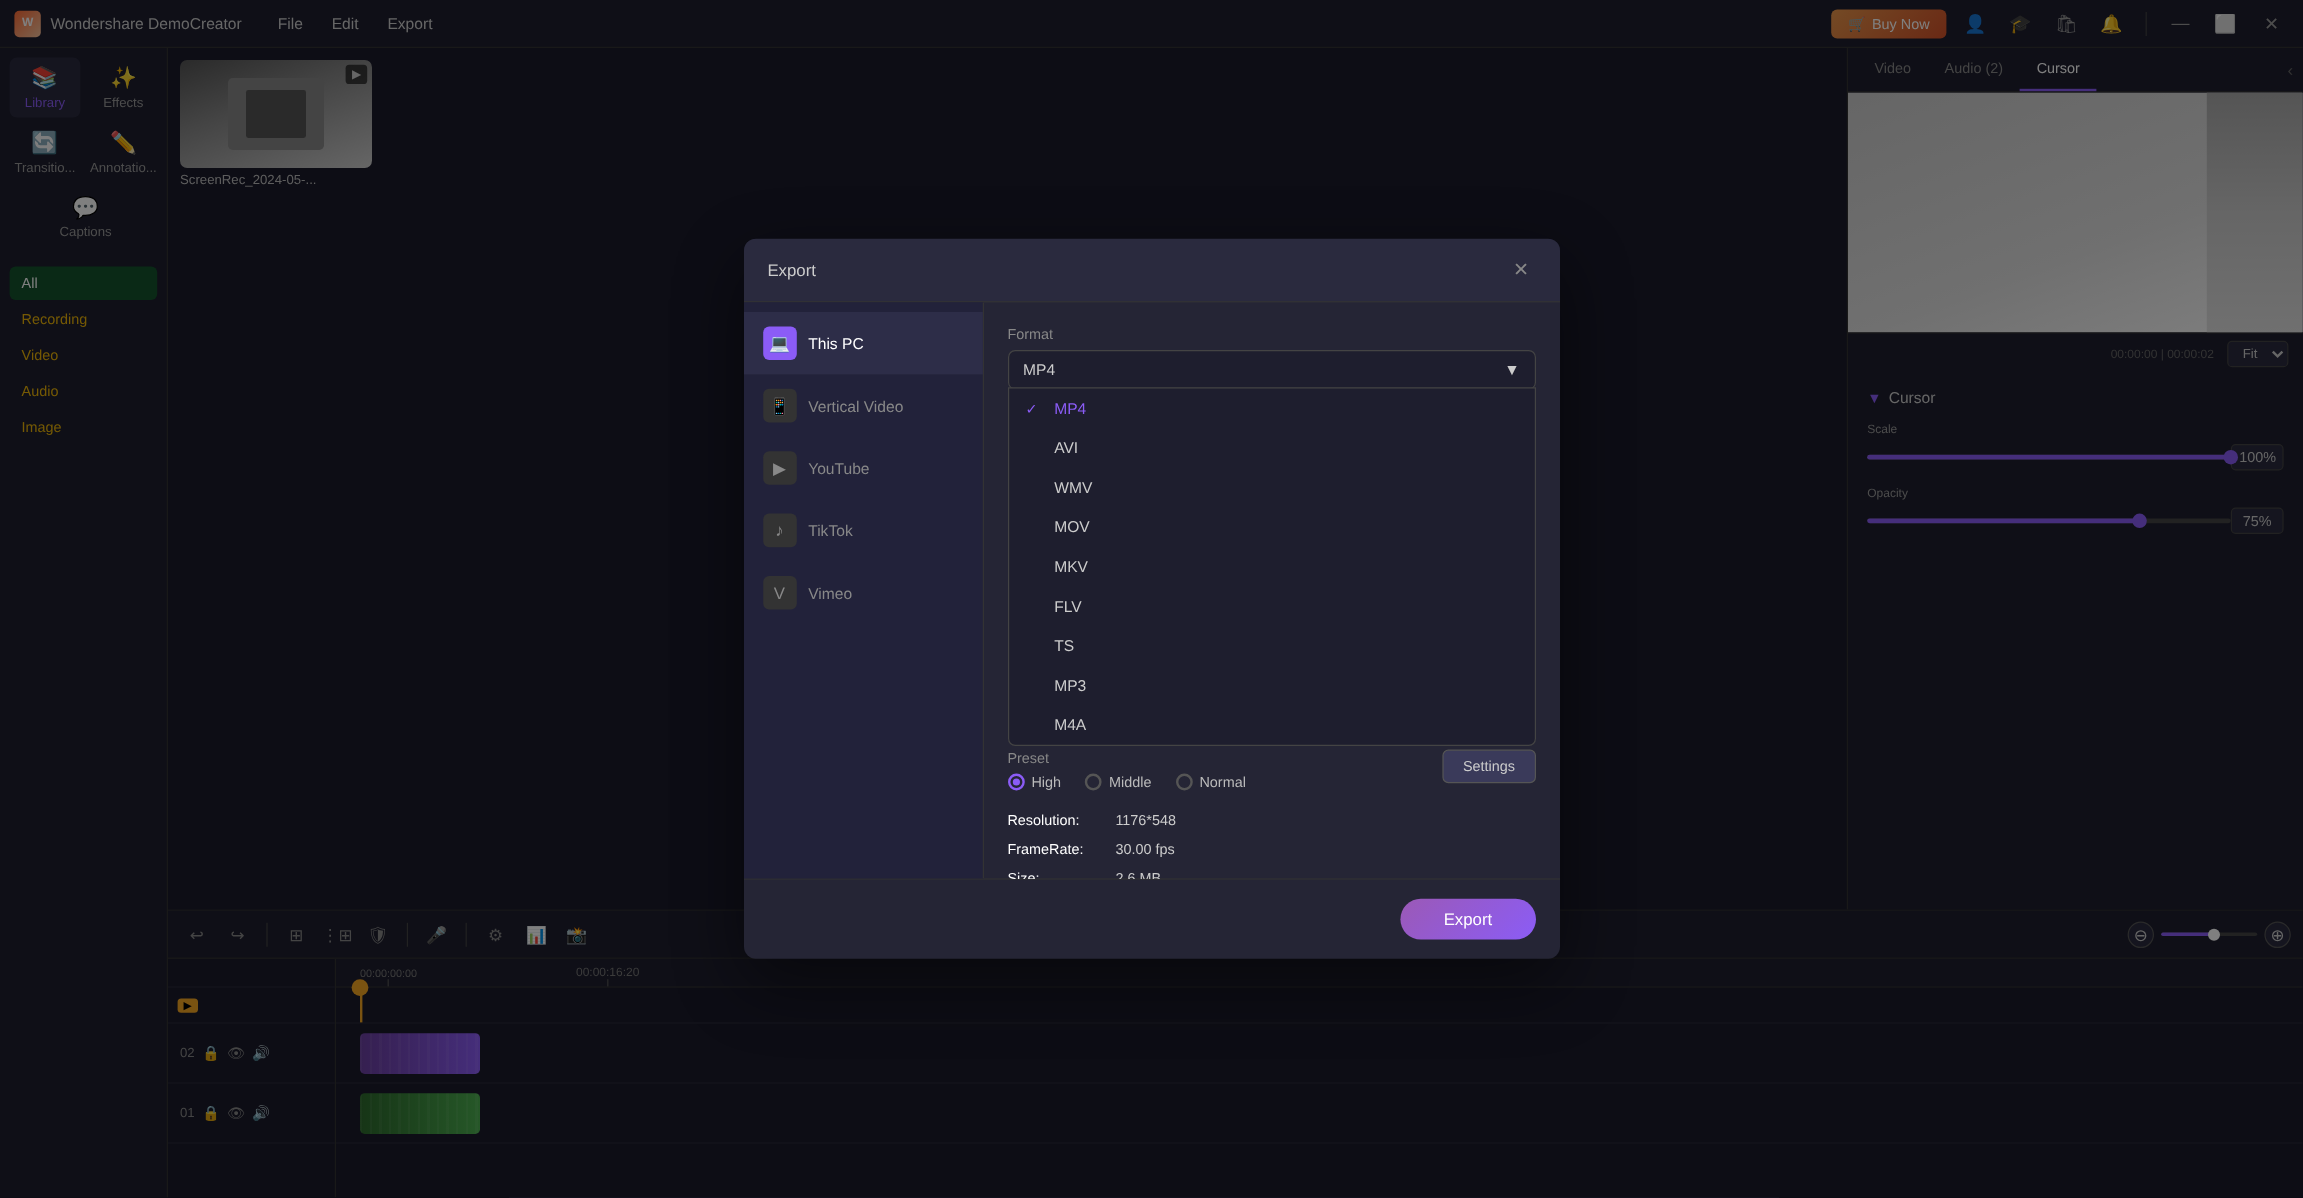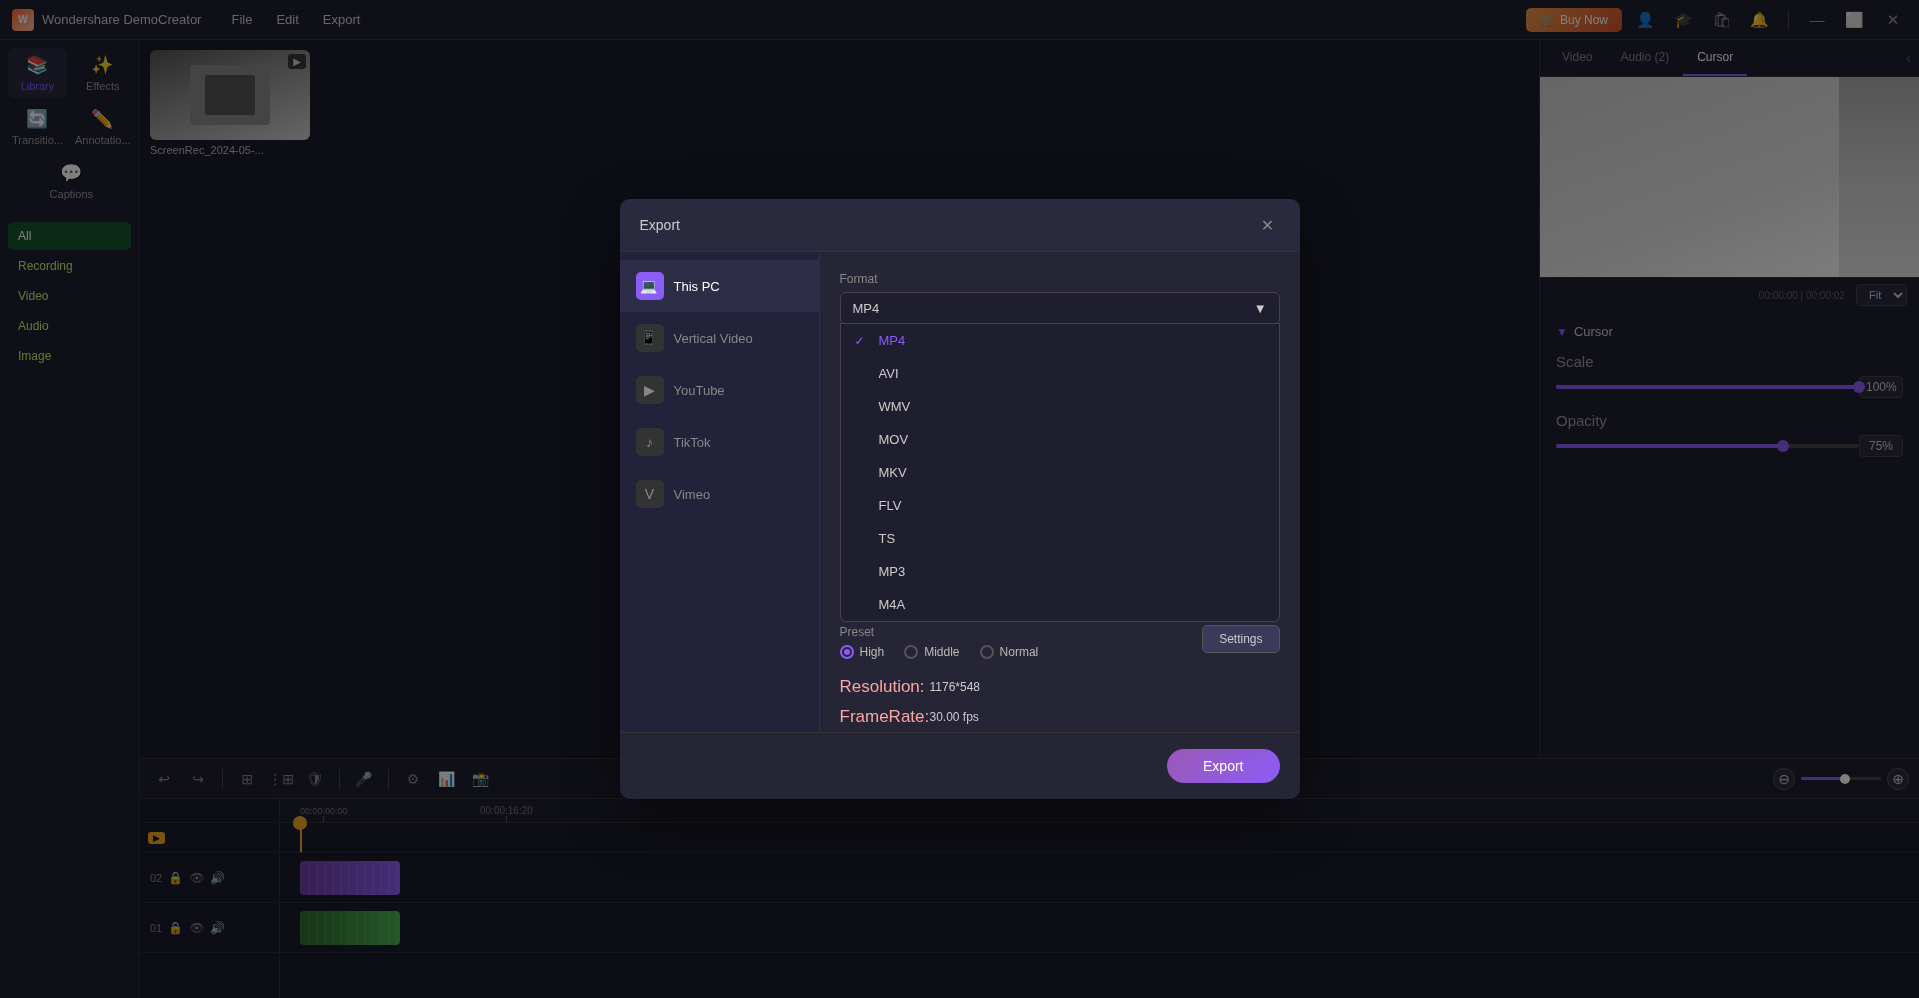--- a/index.html
+++ b/index.html
@@ -106,21 +106,21 @@
     .sidebar-nav {
       padding: 8px;
       display: flex;
       flex-direction: column;
       gap: 2px;
     }
     .sidebar-nav-item {
       padding: 7px 10px;
       border-radius: 5px;
       cursor: pointer;
-      color: #bef264;
+      color: #eab308;
       font-size: 12px;
     }
     .sidebar-nav-item.active { background: #14532d; color: #fff; }
 
     
     .media-area {
       flex: 1;
       background: #1a1a2a;
       display: flex;
       flex-direction: column;
@@ -210,21 +210,21 @@
     .cursor-section {
       padding: 12px 16px;
     }
     .cursor-header {
       display: flex; align-items: center; gap: 6px;
       margin-bottom: 14px;
       font-size: 13px; color: #ccc; font-weight: 500;
     }
     .cursor-header-icon { color: #8b5cf6; font-size: 12px; }
     .cursor-prop { margin-bottom: 14px; }
-    .cursor-prop-label { color: #999; font-size: 15px; margin-bottom: 6px; }
+    .cursor-prop-label { color: #999; font-size: 10px; margin-bottom: 6px; }
     .cursor-prop-row { display: flex; align-items: center; gap: 0; justify-content: center; }
     .slider-track {
       flex: 1; height: 4px; background: #444; border-radius: 2px; position: relative;
     }
     .slider-fill {
       height: 100%; background: #8b5cf6; border-radius: 2px;
     }
     .slider-thumb {
       width: 12px; height: 12px;
       background: #8b5cf6;
@@ -470,21 +470,21 @@
       background: #8b5cf6;
       border-radius: 50%;
     }
     .radio-label { color: #bbb; font-size: 12px; }
 
     .info-row {
       display: flex; align-items: center;
       margin-bottom: 10px;
       gap: 0;
     }
-    .info-key { color: #fca5a5; font-size: 17px; width: 90px; }
+    .info-key { color: #ffffff; font-size: 12px; width: 90px; }
     .info-val { color: #ccc; font-size: 12px; }
 
     .settings-btn {
       background: #3a3a5a;
       border: 1px solid #555;
       border-radius: 5px;
       color: #ccc;
       padding: 6px 16px;
       font-size: 12px;
       cursor: pointer;

